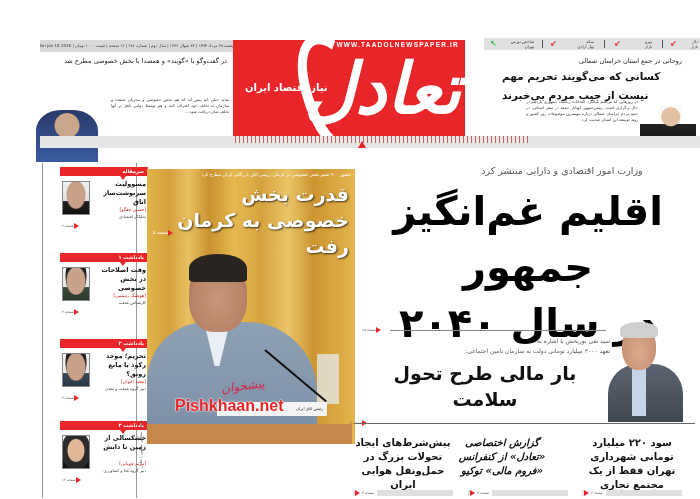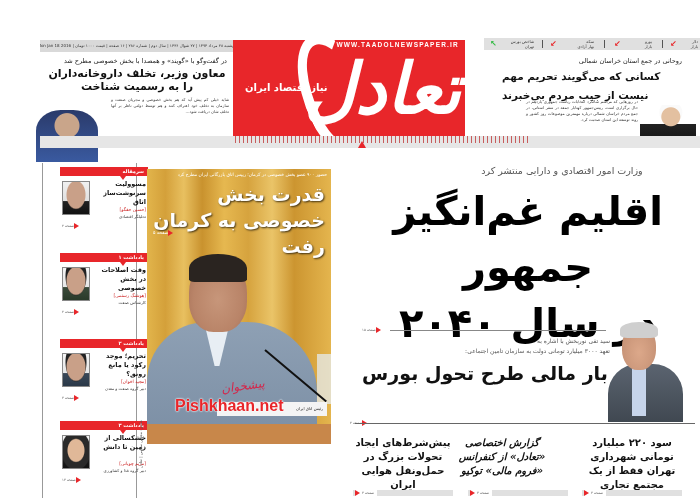--- a/index.html
+++ b/index.html
@@ -48,21 +48,21 @@
   .card-title { position: absolute; right: 2px; top: 13px; width: 50px; font-size: 6.5px; line-height: 9px; font-weight: bold; text-align: right; }
   .card-photo { position: absolute; left: 2px; top: 14px; width: 28px; height: 34px; border: 1px solid #888; }
   .card-author { position: absolute; right: 2px; top: 40px; font-size: 4.5px; color: #c22; white-space: nowrap; }
   .card-role { position: absolute; right: 2px; top: 47px; font-size: 4px; color: #333; white-space: nowrap; }
   .card-page { position: absolute; left: 2px; top: 56px; font-size: 3.5px; color: #555; white-space: nowrap; }
   .play { display: inline-block; width: 0; height: 0; border-top: 3px solid transparent; border-bottom: 3px solid transparent; border-left: 5px solid #e8262a; vertical-align: middle; margin-right: 2px; }
 
   .side-credit { position: absolute; left: 138px; top: 420px; width: 6px; height: 75px; font-size: 4px; color: #555; writing-mode: vertical-rl; transform: rotate(180deg); white-space: nowrap; }
 
   
-  .feature { position: absolute; left: 147px; top: 169px; width: 184px; height: 275px; overflow: hidden;
+  .feature { position: absolute; left: 147px; top: 169px; width: 208px; height: 275px; overflow: hidden;
     background: linear-gradient(90deg, #e2b54c 0%, #d4a03a 10%, #e8c060 20%, #c9922e 30%, #e6b850 42%, #d6a33e 55%, #eac468 68%, #cc9530 80%, #e4b54e 100%); }
   .feature-kicker { position: absolute; right: 4px; top: 3px; font-size: 4.5px; color: #fff; white-space: nowrap; }
   .feature-title { position: absolute; right: 6px; top: 12px; width: 190px; font-size: 19px; font-weight: bold; color: #fff; text-align: right; line-height: 26px; text-shadow: 1px 1px 2px rgba(0,0,0,.7); }
   .feature-page { position: absolute; left: 6px; top: 61px; font-size: 4.5px; color: #fff; }
   .feature-person { position: absolute; left: 0; top: 85px; width: 205px; height: 190px; }
   .fp-head { position: absolute; left: 42px; top: 6px; width: 58px; height: 72px; border-radius: 45% 45% 42% 42%; background: radial-gradient(ellipse at 50% 55%, #c7967a 0%, #b98468 60%, #a06a52 100%); }
   .fp-hair { position: absolute; left: 42px; top: 0px; width: 58px; height: 28px; border-radius: 50% 50% 10% 10%; background: #2a2420; }
   .fp-suit { position: absolute; left: 0; top: 68px; width: 170px; height: 122px; border-radius: 60px 70px 0 0; background: linear-gradient(180deg, #8ea0b4 0%, #7b8ea4 100%); }
   .fp-shirt { position: absolute; left: 58px; top: 72px; width: 24px; height: 40px; background: #e8eef4; clip-path: polygon(0 0, 100% 0, 60% 100%, 40% 100%); }
   .fp-mic { position: absolute; left: 118px; top: 95px; width: 80px; height: 2px; background: #111; transform: rotate(40deg); transform-origin: left center; }
@@ -93,21 +93,20 @@
   .bottom-footer .pg { position: absolute; left: 2px; top: 0; font-size: 3.5px; line-height: 6px; color: #555; background: #fff; padding-right: 3px; }
 </style>
 </head>
 <body>
 
 <div class="masthead">
   <div class="dateline rtl">دوشنبه ۲۸ مرداد ۱۳۹۴ | ۲۷ شوال ۱۴۳۶ | سال دوم | شماره ۲۸۶ | ۱۶ صفحه | قیمت ۱۰۰۰ تومان | Vol 2 | No 286 | Mon Jan 18 2016</div>
 
   <div class="top-left-story rtl">
     <div class="tls-kicker">در گفت‌وگو با «گویند» و همصدا با بخش خصوصی مطرح شد</div>
-    <div class="tls-title">معاون وزیر، تخلف داروخانه‌داران را به رسمیت شناخت</div>
     <div class="tls-body">شاید خیلی کم پیش آید که هم بخش خصوصی و مجریان صنعت و سازمان به تخلف خود اعتراف کنند و هم توسط دولتی ناظر بر آنها تخلف شان دریافت شود...</div>
     <div class="tls-photo"></div>
   </div>
 
   <div class="logo-block">
     <div class="logo-swoosh"></div>
     <div class="logo-url">WWW.TAADOLNEWSPAPER.IR</div>
     <div class="logo-word rtl">تعادل</div>
     <div class="logo-tagline rtl">نیاز اقتصاد ایران</div>
   </div>
@@ -211,21 +210,21 @@
   <div>در سال ۲۰۴۰</div>
 </div>
 
 <div class="story2-page rtl"><span class="play"></span><span>صفحه ۱۵</span></div>
 <div class="story2-rule"></div>
 <div class="story2-kicker rtl">
   <div>سید تقی نوربخش با اشاره به</div>
   <div>تعهد ۳۰۰۰ میلیارد تومانی دولت به سازمان تامین اجتماعی:</div>
 </div>
 <div class="story2-title rtl">
-  <div>بار مالی طرح تحول بورس</div>
+  <div>بار مالی طرح تحول سلامت</div>
 </div>
 <div class="story2-photo">
   <div class="s2-suit"></div>
   <div class="s2-shirt"></div>
   <div class="s2-head"></div>
   <div class="s2-hair"></div>
 </div>
 
 <div class="bottom-rule-page rtl"><span class="play"></span><span>صفحه ۲</span></div>
 <div class="bottom-rule"></div>

